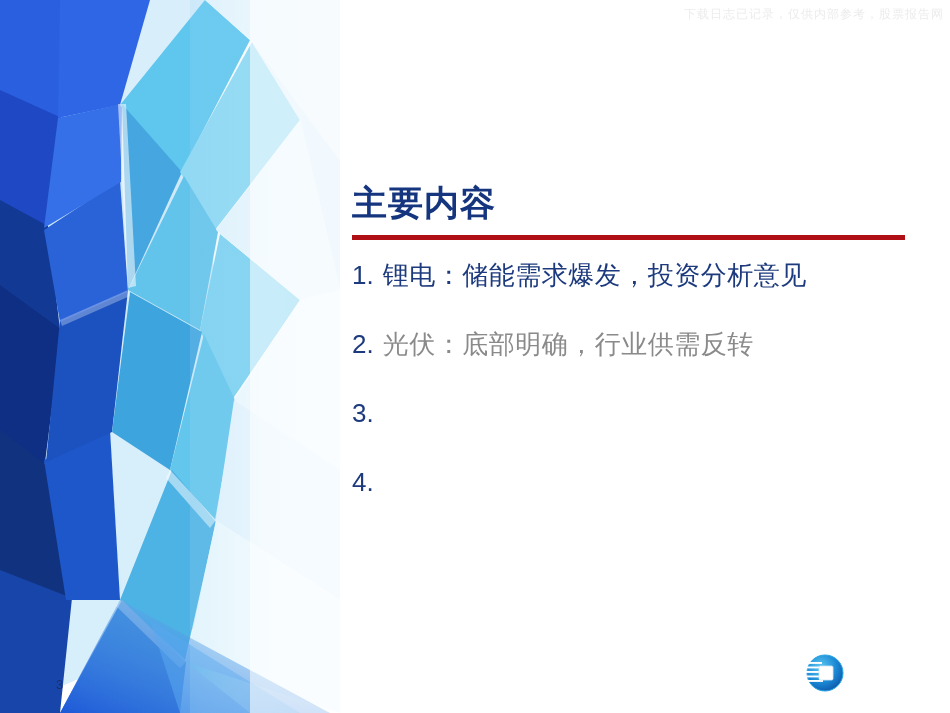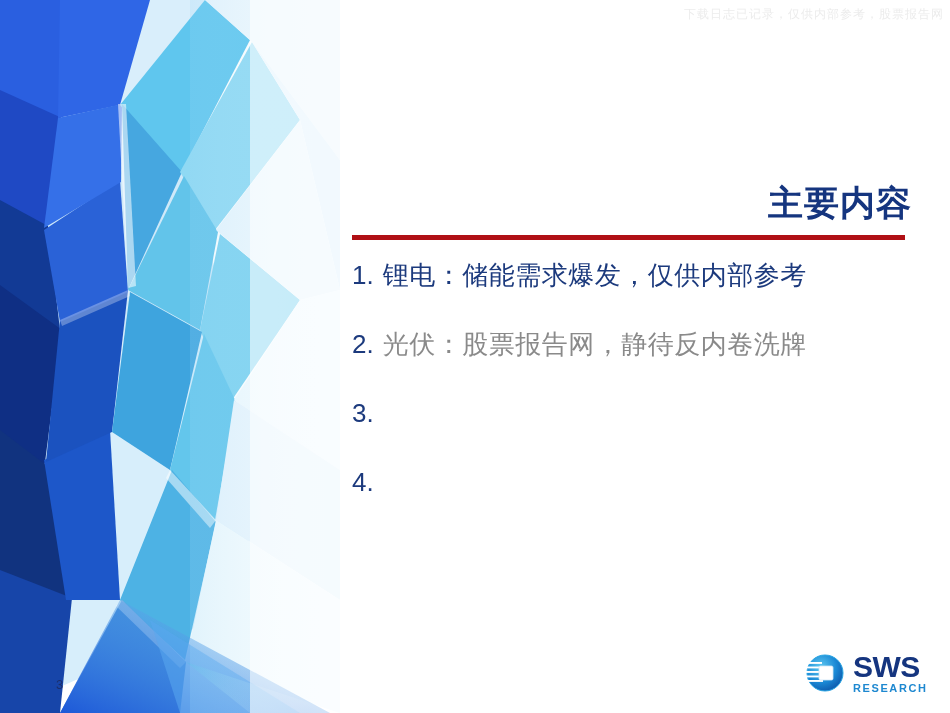--- a/index.html
+++ b/index.html
@@ -52,21 +52,20 @@
     font-size: 13px;
     color: #1c2f6b;
   }
 
   
   .content {
     position: absolute;
     left: 352px;
     top: 185px;
     width: 560px;
-    text-align: right;
   }
   .slide-title {
     font-family: "DejaVu Serif", "Liberation Serif", serif;
     font-size: 35px;
     font-weight: bold;
     color: #15357f;
     line-height: 1.05;
     letter-spacing: 1px;
     margin: 0;
   }
@@ -218,25 +217,25 @@
 
   <div class="page-number">3</div>
 
   <div class="content">
     <h1 class="slide-title">主要内容</h1>
     <div class="title-rule"></div>
 
     <ul class="toc">
       <li class="toc-item active">
         <span class="toc-num">1.</span>
-        <span class="toc-text">锂电：储能需求爆发，仅供内部参考</span>
+        <span class="toc-text">锂电：储能需求爆发，投资分析意见</span>
       </li>
       <li class="toc-item">
         <span class="toc-num">2.</span>
-        <span class="toc-text">光伏：股票报告网，静待反内卷洗牌</span>
+        <span class="toc-text">光伏：底部明确，行业供需反转</span>
       </li>
       <li class="toc-item">
         <span class="toc-num">3.</span>
       </li>
       <li class="toc-item">
         <span class="toc-num">4.</span>
       </li>
     </ul>
   </div>
 
@@ -256,19 +255,15 @@
         <rect x="2" y="13" width="20" height="1.9"></rect>
         <rect x="2" y="17.5" width="22" height="1.9"></rect>
         <rect x="2" y="22" width="23" height="1.9"></rect>
         <rect x="2" y="26.5" width="22" height="1.9"></rect>
         <rect x="3" y="31" width="20" height="1.9"></rect>
       </g>
 
       <rect x="19" y="17" width="14" height="14" rx="1.5" fill="#ffffff"></rect>
       <rect x="19" y="17" width="14" height="14" rx="1.5" fill="none" stroke="#cfe6f6" stroke-width="0.8"></rect>
     </svg>
-    <span class="logo-text">
-      <span class="logo-sws">SWS</span>
-      <span class="logo-research">RESEARCH</span>
-    </span>
   </div>
 
 </div>
 
 </body></html>

